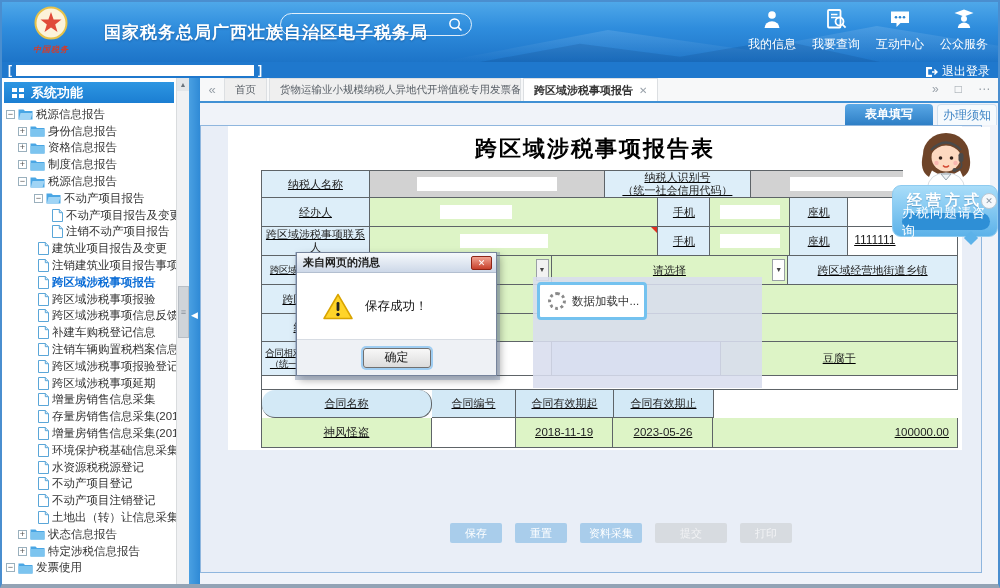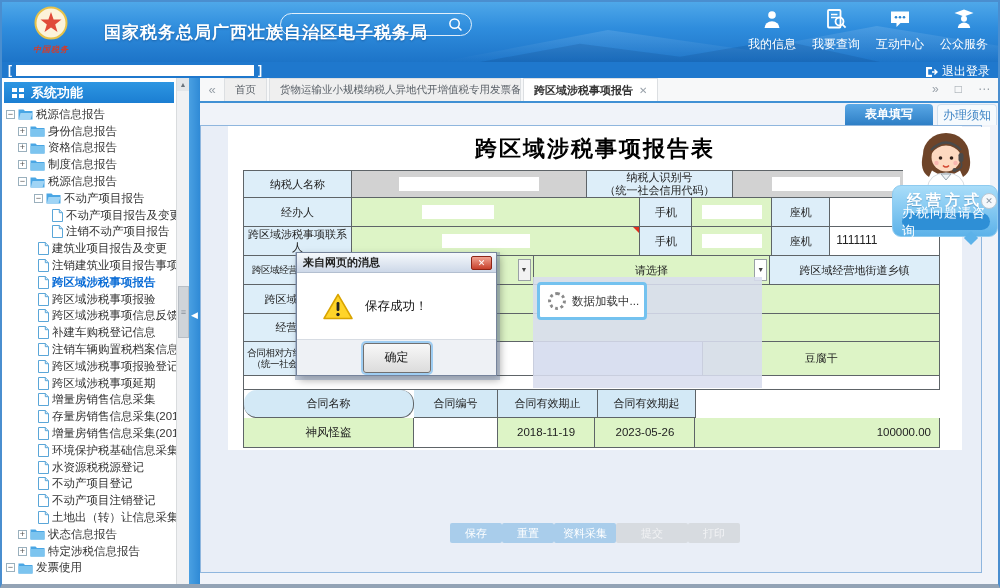--- a/index.html
+++ b/index.html
@@ -53,58 +53,58 @@
   #ts-controls { position:absolute; right:8px; top:4px; display:flex; gap:16px; color:#9aa2aa; font-size:12px; }
   #ts-controls span { cursor:pointer; }
 
   
   #panel { position:absolute; left:200px; top:125px; width:782px; height:448px; background:#e9eef7; border:1px solid #8fb6de; }
   #ptab-form { position:absolute; left:845px; top:104px; width:88px; height:21px; background:linear-gradient(180deg,#5aa8e6,#2e7fc6); color:#fff; font-size:12px; font-weight:bold; display:flex; align-items:center; justify-content:center; border-radius:4px 4px 0 0; cursor:pointer; z-index:6; }
   #ptab-notice { position:absolute; left:937px; top:104px; width:60px; height:21px; background:#f6fafd; color:#3f85c5; font-size:12px; display:flex; align-items:center; justify-content:center; border:1px solid #cfe0f0; border-bottom:none; border-radius:4px 4px 0 0; cursor:pointer; z-index:6; }
   #sheet { position:absolute; left:228px; top:126px; width:734px; height:324px; background:#fff; }
   #form-title { position:absolute; left:228px; top:134px; width:734px; text-align:center; font-family:"Liberation Serif","DejaVu Serif",serif; font-size:22px; font-weight:bold; letter-spacing:2px; color:#000; }
 
-  .frow { position:absolute; left:243px; width:697px; display:flex; border-left:1px solid #5e6468; }
+  .frow { position:absolute; left:261px; width:697px; display:flex; border-left:1px solid #5e6468;text-decoration:underline; }
   .frow.first { border-top:1px solid #5e6468; }
   .fc { border-right:1px solid #5e6468; border-bottom:1px solid #5e6468; display:flex; align-items:center; justify-content:center; font-size:11px; color:#222; position:relative; text-align:center; line-height:1.15; }
   .lab { background:#ddeef9; }
   .grn { background:#ddf4c6; }
   .gry { background:#d2d2d2; }
   .wht { background:#fff; }
   .xs { font-size:9.5px; letter-spacing:-0.4px; }
   .redact { background:#fff; position:absolute; }
   .dd-btn { position:absolute; right:2px; top:3px; bottom:3px; width:13px; background:#f2f2f2; border:1px solid #9aa0a6; font-size:7px; color:#444; display:flex; align-items:center; justify-content:center; cursor:pointer; }
   .req-mark { position:absolute; right:0; top:0; width:0; height:0; border-left:6px solid transparent; border-top:6px solid #e03020; }
   .val-text { font-size:12px; }
 
   
   .chead .fc { background:#d3e9f6; font-size:11px; }
   .crow .fc { font-size:11.5px; }
 
   
-  #btn-row { position:absolute; left:450px; top:523px; display:flex; gap:0; z-index:2; }
+  #btn-row { position:absolute; left:450px; top:523px; display:flex; gap:13px; z-index:2; }
   .abtn { height:20px; font-size:11px; color:#fff; border:none; border-radius:2px; display:flex; align-items:center; justify-content:center; cursor:pointer; font-family:inherit; }
   .abtn.on { background:#a9cdeb; }
   .abtn.off { background:#d7dbe0; color:#f2f3f5; cursor:default; }
 
   
   #load-overlay { position:absolute; left:533px; top:277px; width:229px; height:111px; background:rgba(216,221,238,.88); z-index:10; }
   #load-box { position:absolute; left:537px; top:282px; width:110px; height:38px; background:#fff; border:3px solid #74c2ef; border-radius:4px; display:flex; align-items:center; gap:6px; padding-left:8px; z-index:11; }
   .spinner { width:18px; height:18px; border-radius:50%; border:3px dotted #8a8a8a; animation:rot 1.2s steps(10) infinite; flex:none; }
   @keyframes rot { to { transform:rotate(360deg); } }
   #load-text { font-size:11.5px; color:#333; }
 
   
   #dialog { position:absolute; left:296px; top:252px; width:201px; height:124px; background:#fff; border:1px solid #76849c; box-shadow:1px 2px 0 2px rgba(120,140,170,.45),3px 4px 8px rgba(0,0,0,.35); z-index:20; }
   #dlg-title { height:20px; background:linear-gradient(180deg,#f6f9fc,#cdd8e8); border-bottom:1px solid #b3bfd0; display:flex; align-items:center; padding:0 4px 0 6px; font-size:11px; font-weight:bold; color:#222; }
   #dlg-close { margin-left:auto; width:21px; height:14px; background:linear-gradient(180deg,#f2a492,#c7402b); border:1px solid #8e2516; border-radius:2px; color:#fff; font-size:9px; line-height:12px; text-align:center; font-weight:bold; cursor:pointer; }
   #dlg-body { height:66px; display:flex; align-items:center; gap:12px; padding-left:26px; }
   #dlg-msg { font-size:12.5px; color:#111; }
   #dlg-footer { height:36px; background:#eef1f5; border-top:1px solid #d7dce3; display:flex; align-items:center; justify-content:center; }
-  #dlg-ok { width:68px; height:30px; background:linear-gradient(180deg,#f8f8f8,#dcdcdc); border:1px solid #707070; border-radius:3px; box-shadow:0 0 0 2px #9ecdf2; font-size:12px; color:#222; cursor:pointer; font-family:inherit; }
+  #dlg-ok { width:68px; height:20px; background:linear-gradient(180deg,#f8f8f8,#dcdcdc); border:1px solid #707070; border-radius:3px; box-shadow:0 0 0 2px #9ecdf2; font-size:12px; color:#222; cursor:pointer; font-family:inherit; }
 
   
   #svc { position:absolute; left:890px; top:125px; width:110px; height:130px; z-index:30; }
   #svc-avatar { position:absolute; left:13px; top:2px; width:87px; height:62px; background:#fff; }
   #svc-bubble { position:absolute; left:2px; top:60px; width:106px; height:52px; background:linear-gradient(180deg,#a9ddf9,#5cb2e9); border:1px solid #8ecbf0; border-radius:9px; }
   #svc-title { text-align:center; margin-top:5px; color:#fff; font-size:15px; font-weight:bold; letter-spacing:4px; text-shadow:0 1px 1px rgba(30,90,140,.4); }
   #svc-pill { position:absolute; left:9px; top:27px; width:88px; height:17px; background:#2e8fd6; border-radius:9px; color:#fff; font-size:13px; display:flex; align-items:center; justify-content:center; letter-spacing:1px; cursor:pointer; }
   #svc-tail { position:absolute; left:76px; top:108px; width:10px; height:10px; background:#5cb2e9; transform:rotate(45deg); }
   #svc-close { position:absolute; left:91px; top:68px; width:16px; height:16px; background:#f5f8fb; border:1px solid #b9c6d2; border-radius:50%; color:#8a97a5; font-size:9px; line-height:14px; text-align:center; cursor:pointer; }
 </style>
@@ -583,22 +583,22 @@
     <div class="fc grn" style="width:237px">豆腐干</div>
   </div>
 
   <div class="frow" style="top:376px;height:14px">
     <div class="fc wht" style="width:697px"></div>
   </div>
 
   <div class="frow chead" style="top:390px;height:28px">
       <div class="fc" style="width: 170px; border-radius: 13px;">合同名称</div>
       <div class="fc" style="width: 84px;">合同编号</div>
+      <div class="fc" style="width: 98px;">合同有效期起</div>
       <div class="fc" style="width: 100px;">合同有效期止</div>
-      <div class="fc" style="width: 98px;">合同有效期起</div>
     </div>
   <div class="frow crow" style="top:418px;height:30px">
       <div class="fc grn" style="width: 170px;">神风怪盗</div>
       <div class="fc wht" style="width: 84px;"></div>
       <div class="fc grn" style="width: 98px;">2018-11-19</div>
       <div class="fc grn" style="width: 100px;">2023-05-26</div>
       <div class="fc grn" style="width: 245px; justify-content: flex-end; padding-right: 8px;">100000.00</div>
     </div>
 
   <div id="btn-row">

